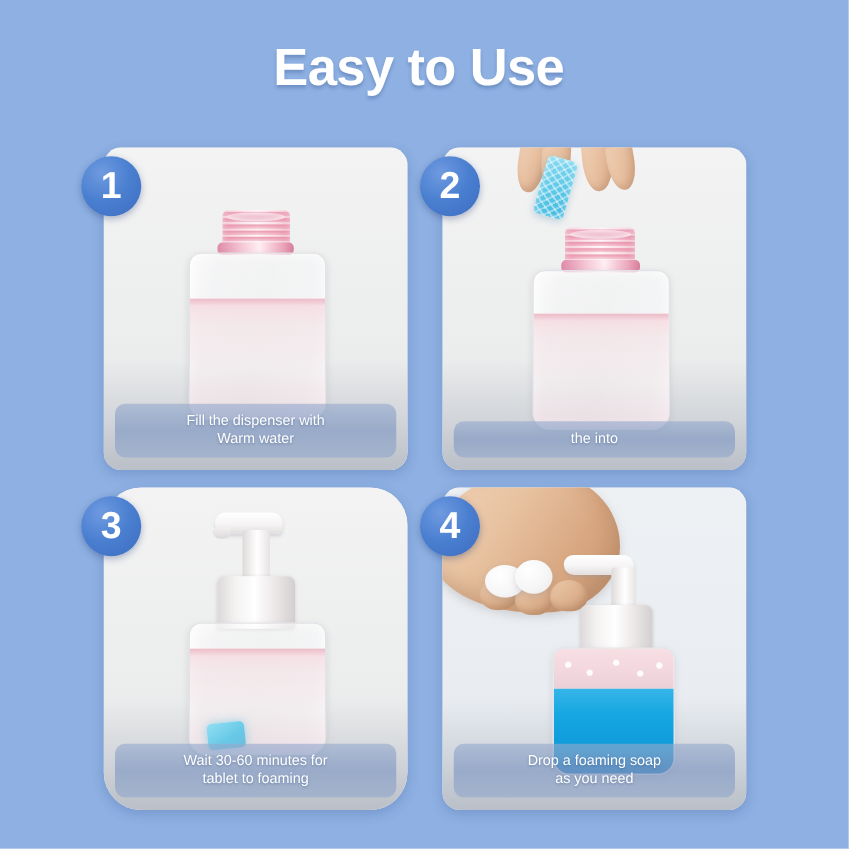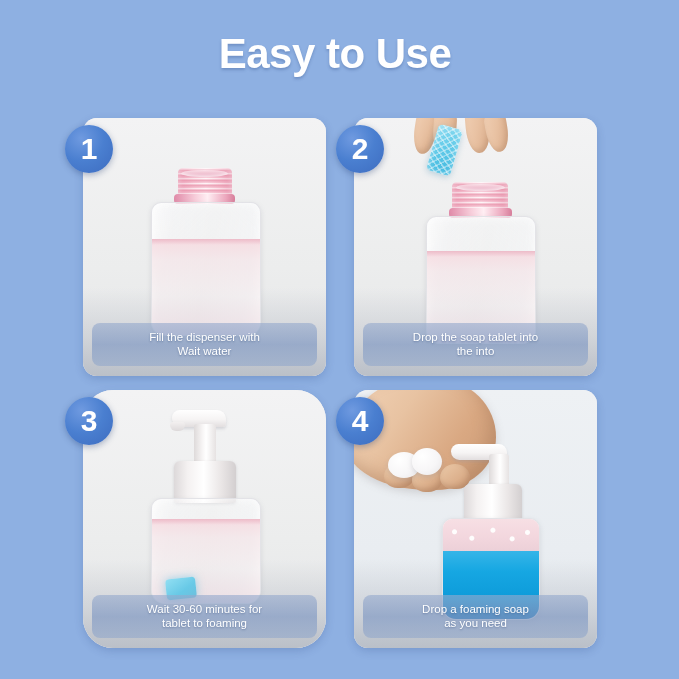--- a/index.html
+++ b/index.html
@@ -303,21 +303,21 @@
           <div class="bottle-body" style="top:34px; height:132px;">
             <div class="liquid liquid-pink" style="height:96px;">
               <div class="meniscus"></div>
             </div>
           </div>
         </div>
       </div>
 
       <div class="caption">
         <div>Fill the dispenser with</div>
-        <div>Wait water</div>
+        <div>Warm water</div>
       </div>
     </div>
 
     <div class="step-card pos-2">
       <div class="photo">
         <div class="table-shadow"></div>
 
         <div class="hand-fingers" style="left:60px; top:-6px; width:98px; height:50px;">
           <div class="finger" style="left:0px;  top:0px;  width:22px; height:42px; transform:rotate(9deg);"></div>
           <div class="finger" style="left:19px; top:-2px; width:23px; height:46px; transform:rotate(4deg);"></div>
@@ -333,21 +333,20 @@
           </div>
           <div class="bottle-body" style="top:34px; height:126px;">
             <div class="liquid liquid-pink" style="height:92px;">
               <div class="meniscus"></div>
             </div>
           </div>
         </div>
       </div>
 
       <div class="caption">
-        <div>Drop the soap tablet into</div>
         <div>the into</div>
       </div>
     </div>
 
     <div class="step-card pos-3">
       <div class="photo">
         <div class="table-shadow"></div>
 
         <div class="bottle" style="left:50%; top:16px; width:108px; height:196px;">
 

